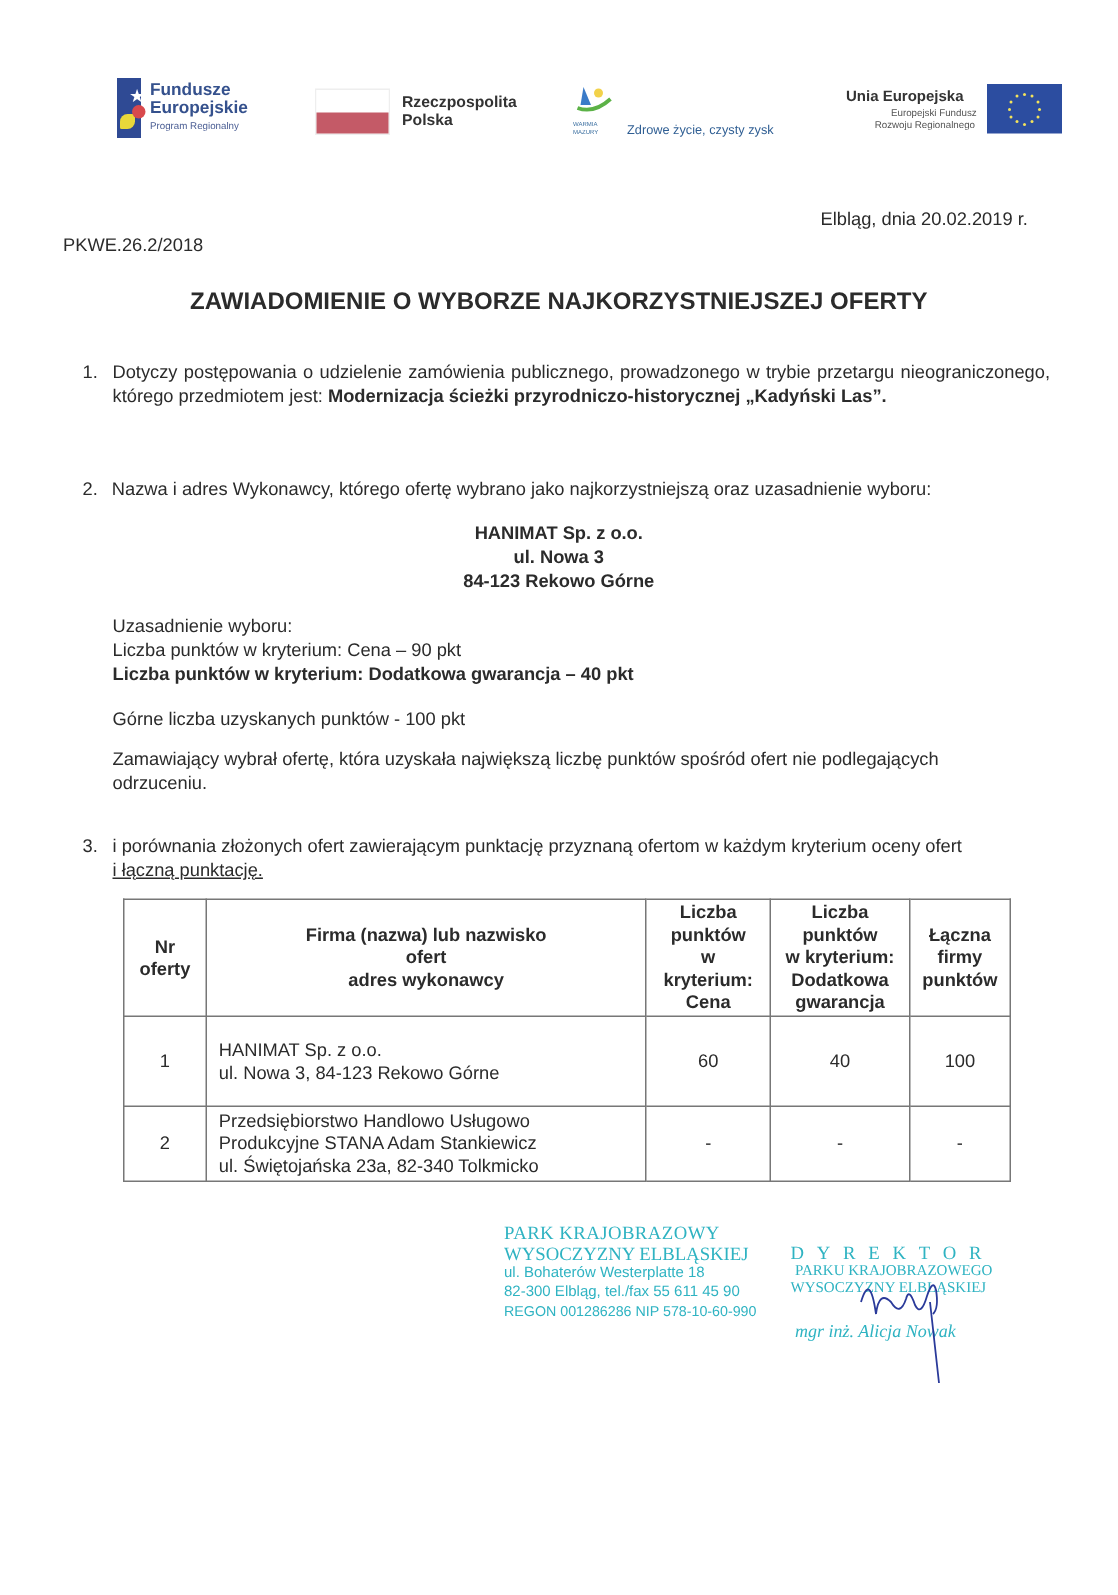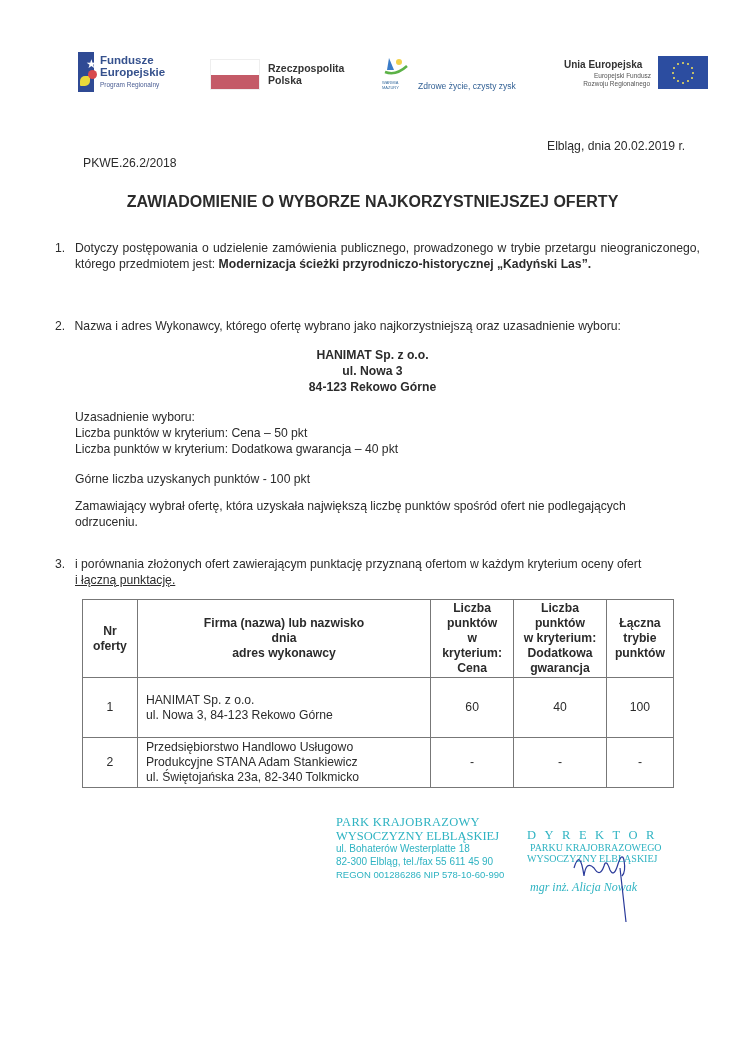--- a/index.html
+++ b/index.html
@@ -29,30 +29,30 @@
 
   .ue-t1 { left:564px; top:59px; font-size:10px; font-weight:bold; color:#333; white-space:nowrap; }
   .ue-t2 { left:594px; top:72px; font-size:6.5px; color:#555; white-space:nowrap; text-align:right; width:56px; }
   .ue-t3 { left:570px; top:80px; font-size:6.5px; color:#555; white-space:nowrap; text-align:right; width:80px; }
   .ue-flag { left:658px; top:56px; width:50px; height:33px; background:#2c4da0; }
   .ue-star { position:absolute; width:2px; height:2px; background:#f4e35a; border-radius:50%; }
 
   
   .txt { font-size:12.2px; line-height:16px; color:#2b2b2b; }
   .date { left:547px; top:138px; }
-  .ref { left:42px; top:155px;margin-left:41px; }
+  .ref { left:42px; top:155px; }
   .title { left:0; width:745px; top:193px; text-align:center; font-weight:bold; font-size:16px; }
   .p1 { left:55px; top:240px; width:645px; }
   .p1 .num { position:absolute; left:0; top:0; }
   .p1 .body { margin-left:20px; text-align:justify; }
   .p2 { left:55px; top:318px; width:645px; }
   .center-b { left:0; width:745px; text-align:center; font-weight:bold; font-size:12.2px; line-height:16px; }
   .c1 { top:347px; } .c2 { top:363px; } .c3 { top:379px; }
   .just { left:75px; width:600px; }
-  .u1 { top:409px; } .u2 { top:425px; } .u3 { top:441px; }
+  .u1 { top:409px; } .u2 { top:425px; } .u3 { top:441px;font-weight:bold; }
   .lacz { top:471px; }
   .zam { top:498px; }
   .p3 { left:55px; top:556px; width:640px; }
   .p3 .num { position:absolute; left:0; top:0; }
   .p3 .body { margin-left:20px; }
   .p3 .u { text-decoration:underline; }
 
   
   table.offers { position:absolute; left:82px; top:599px; width:592px; border-collapse:collapse;
                  font-size:12.2px; color:#2b2b2b; }
@@ -136,21 +136,21 @@
 <div class="abs txt p2">
   <span>2.</span>
   <span style="margin-left:6px">Nazwa i adres Wykonawcy, którego ofertę wybrano jako najkorzystniejszą oraz uzasadnienie wyboru:</span>
 </div>
 
 <div class="abs center-b c1">HANIMAT Sp. z o.o.</div>
 <div class="abs center-b c2">ul. Nowa 3</div>
 <div class="abs center-b c3">84-123 Rekowo Górne</div>
 
 <div class="abs txt just u1">Uzasadnienie wyboru:</div>
-<div class="abs txt just u2">Liczba punktów w kryterium: Cena – 50 pkt</div>
+<div class="abs txt just u2">Liczba punktów w kryterium: Cena – 90 pkt</div>
 <div class="abs txt just u3">Liczba punktów w kryterium: Dodatkowa gwarancja – 40 pkt</div>
 <div class="abs txt just lacz">Górne liczba uzyskanych punktów  - 100 pkt</div>
 <div class="abs txt just zam">Zamawiający wybrał ofertę, która uzyskała największą liczbę punktów spośród ofert nie podlegających odrzuceniu.</div>
 
 <div class="abs txt p3">
   <span class="num">3.</span>
   <div class="body">
     <div>i porównania złożonych ofert zawierającym punktację przyznaną ofertom w każdym kryterium oceny ofert</div>
     <div class="u">i łączną punktację.</div>
   </div>
@@ -158,39 +158,39 @@
 
 <table class="offers">
   <tbody>
       <tr class="hdr-row">
     <th class="col-nr">
       <div>Nr</div>
           <div>oferty</div>
     </th>
     <th class="col-firm">
       <div>Firma (nazwa) lub nazwisko</div>
-          <div>dnia</div>
+          <div>ofert</div>
           <div>adres wykonawcy</div>
     </th>
     <th class="col-cena">
       <div>Liczba</div>
           <div>punktów</div>
           <div>w</div>
           <div>kryterium:</div>
           <div>Cena</div>
     </th>
     <th class="col-dod">
       <div>Liczba</div>
           <div>punktów</div>
           <div>w kryterium:</div>
           <div>Dodatkowa</div>
           <div>gwarancja</div>
     </th>
     <th class="top">
-      <div>Łączna trybie</div>
+      <div>Łączna firmy</div>
           <div>punktów</div>
     </th>
   </tr>
   <tr class="r1">
     <td class="center">1</td>
     <td>
       <div>HANIMAT Sp. z o.o.</div>
           <div>ul. Nowa 3, 84-123 Rekowo Górne</div>
     </td>
     <td class="center">60</td>

